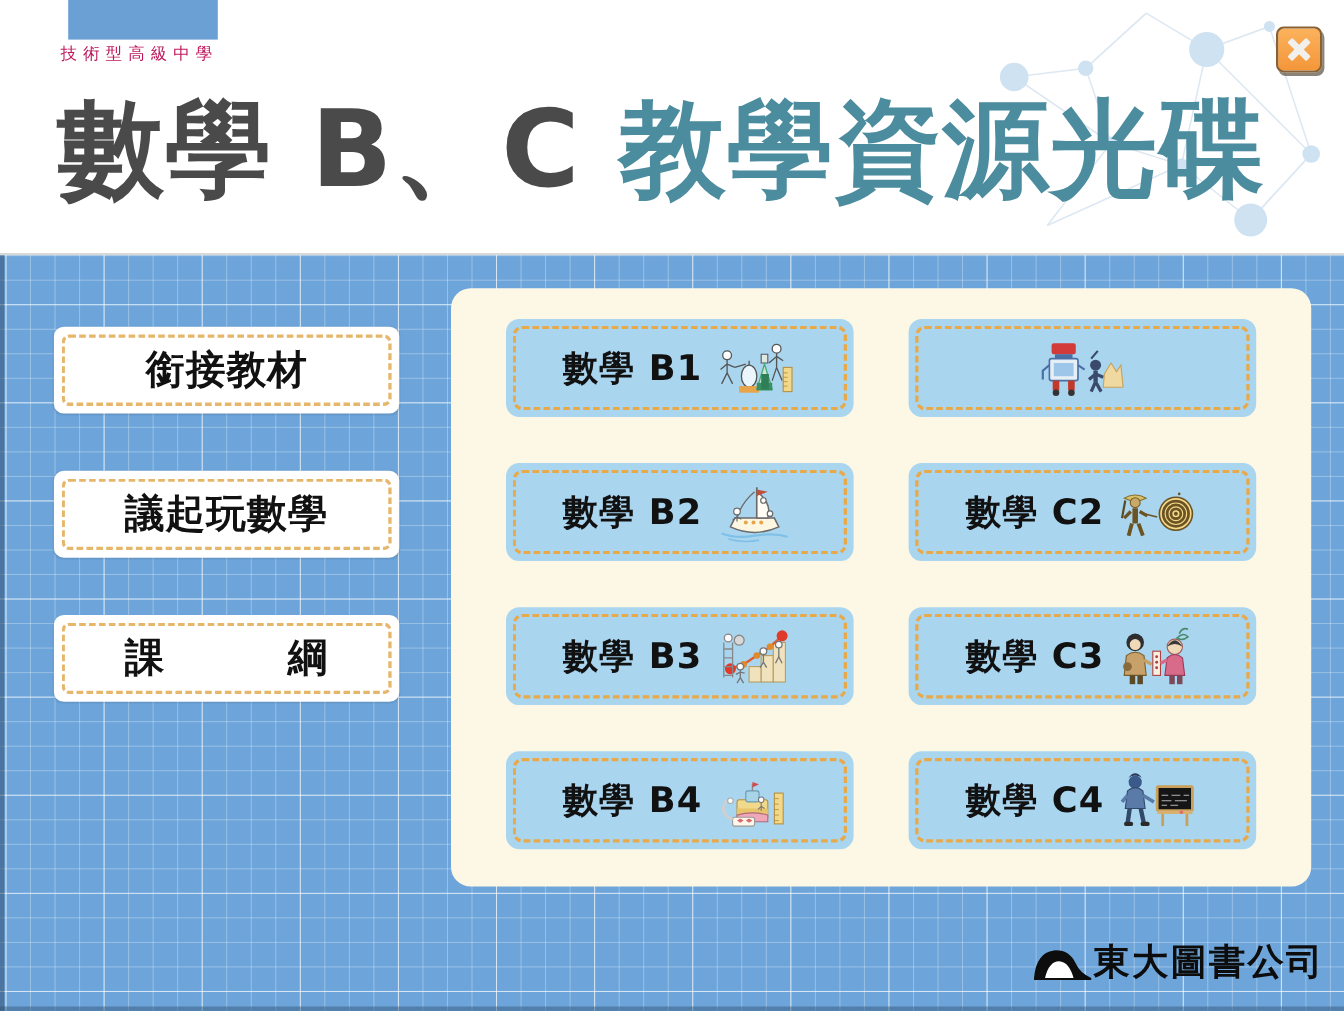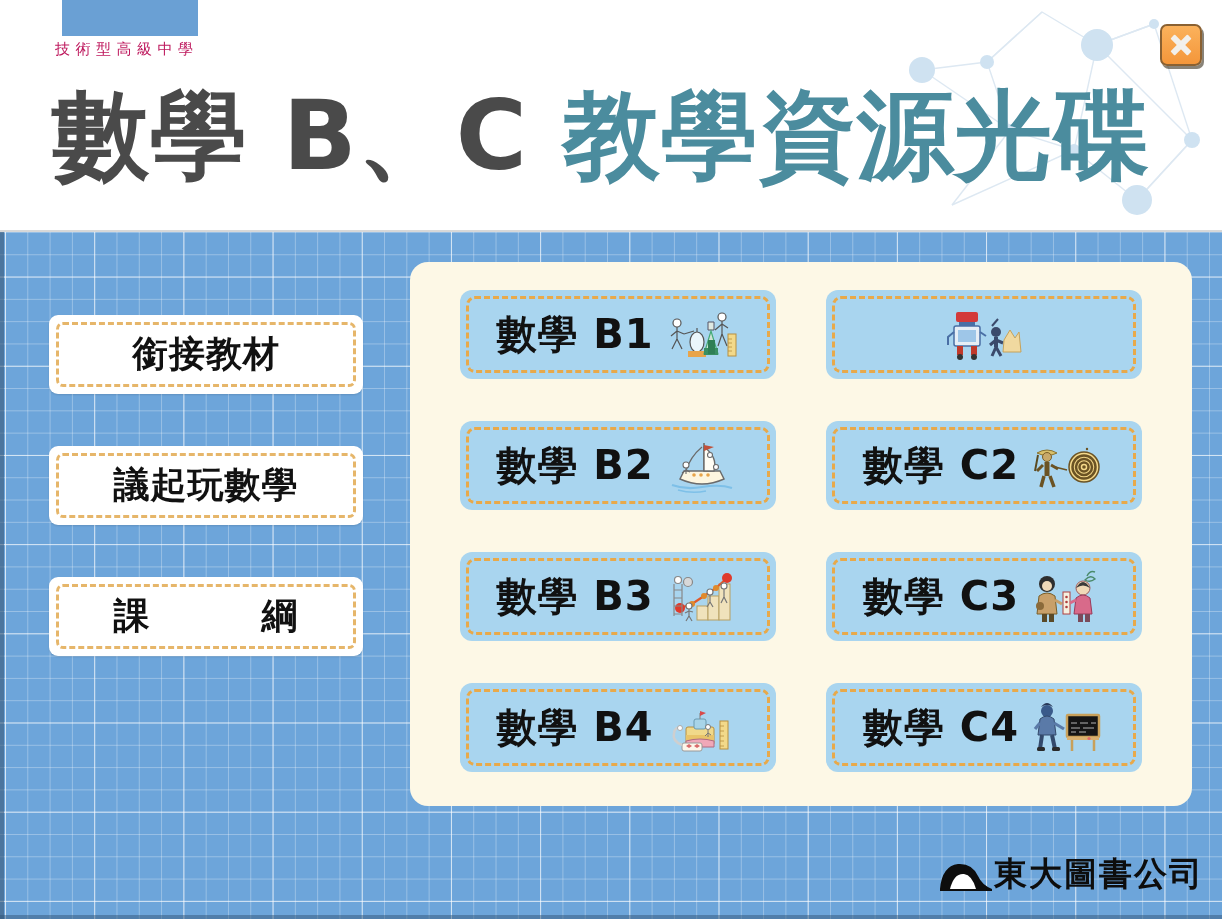--- a/index.html
+++ b/index.html
@@ -121,21 +121,20 @@
   }
   .side-btn {
     position: relative;
     width: 314px;
     height: 79px;
     background: #ffffff;
     border-radius: 9px;
     margin-bottom: 52px;
     cursor: pointer;
     box-shadow: 0 1px 2px rgba(0,0,0,0.12);
-    margin-top: 18px;
   }
   .side-btn .dash {
     position: absolute;
     left: 7px; top: 7px; right: 7px; bottom: 7px;
     border: 3px dashed #e6b66a;
     border-radius: 7px;
   }
   .side-btn .lbl {
     position: absolute;
     left: 0; right: 0; top: 0; bottom: 0;
@@ -182,21 +181,21 @@
   }
   .course-inner {
     position: absolute;
     left: 0; right: 0; top: 0; bottom: 0;
     display: flex;
     align-items: center;
     justify-content: center;
     gap: 10px;
   }
   .course-lbl {
-    font-size: 40px;
+    font-size: 32px;
     font-weight: bold;
     color: #111111;
     white-space: nowrap;
     letter-spacing: 1px;
   }
   .course-ico {
     width: 76px; height: 62px;
     flex: 0 0 76px;
   }
   .course-ico svg { display: block; }

